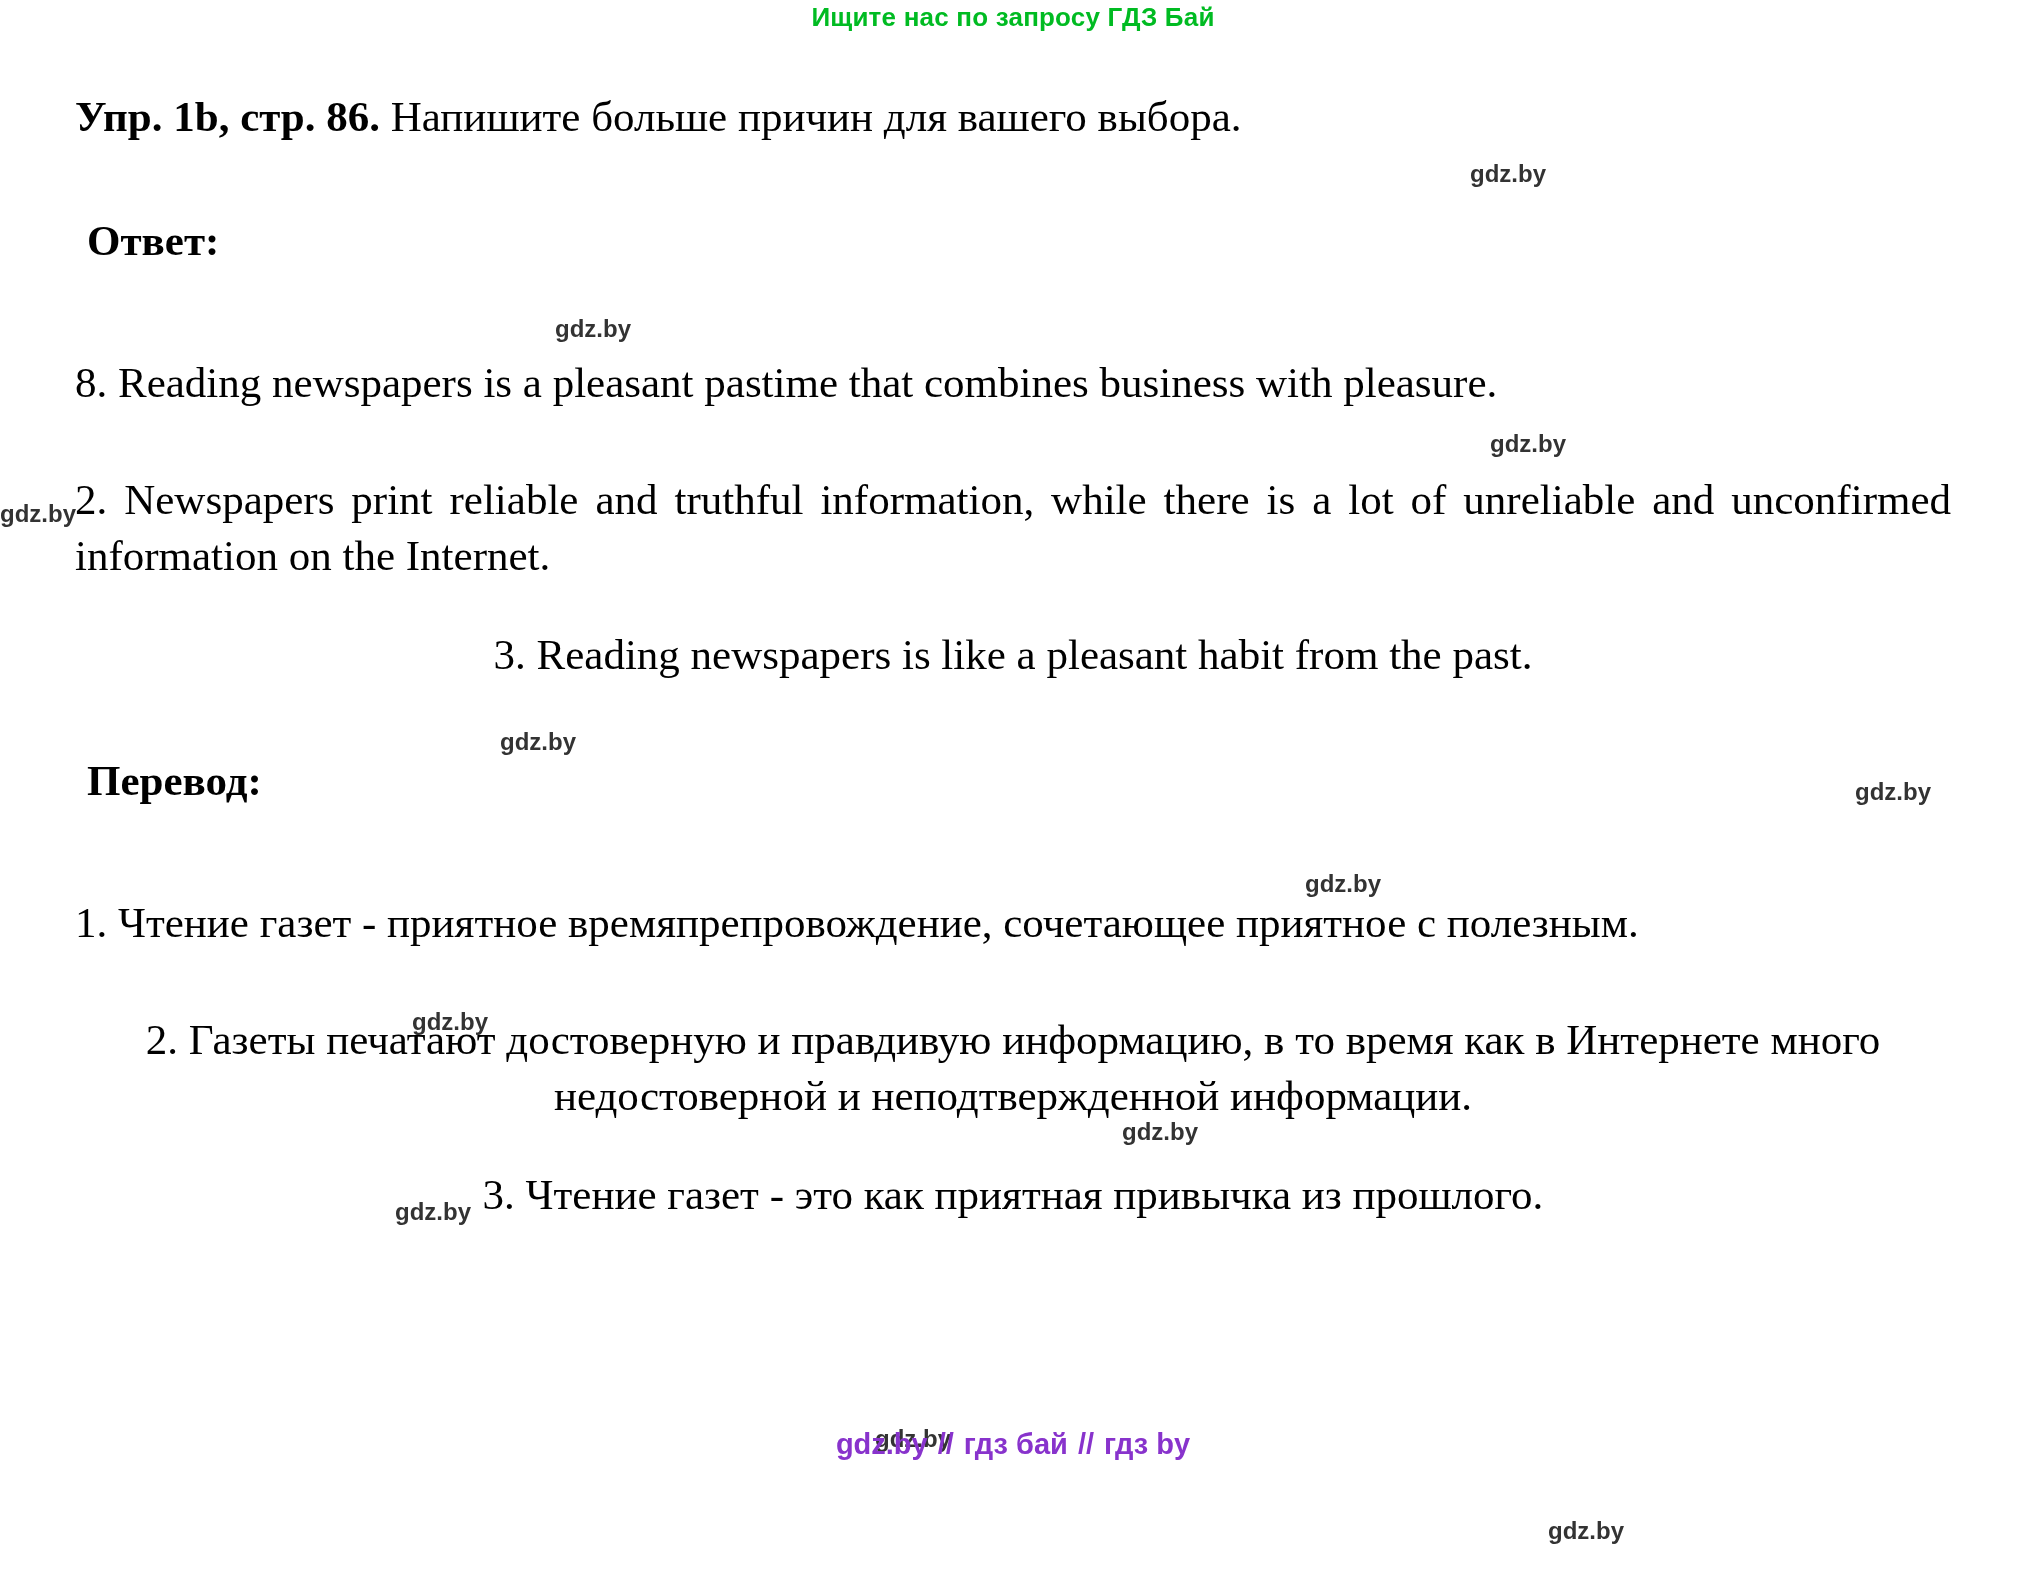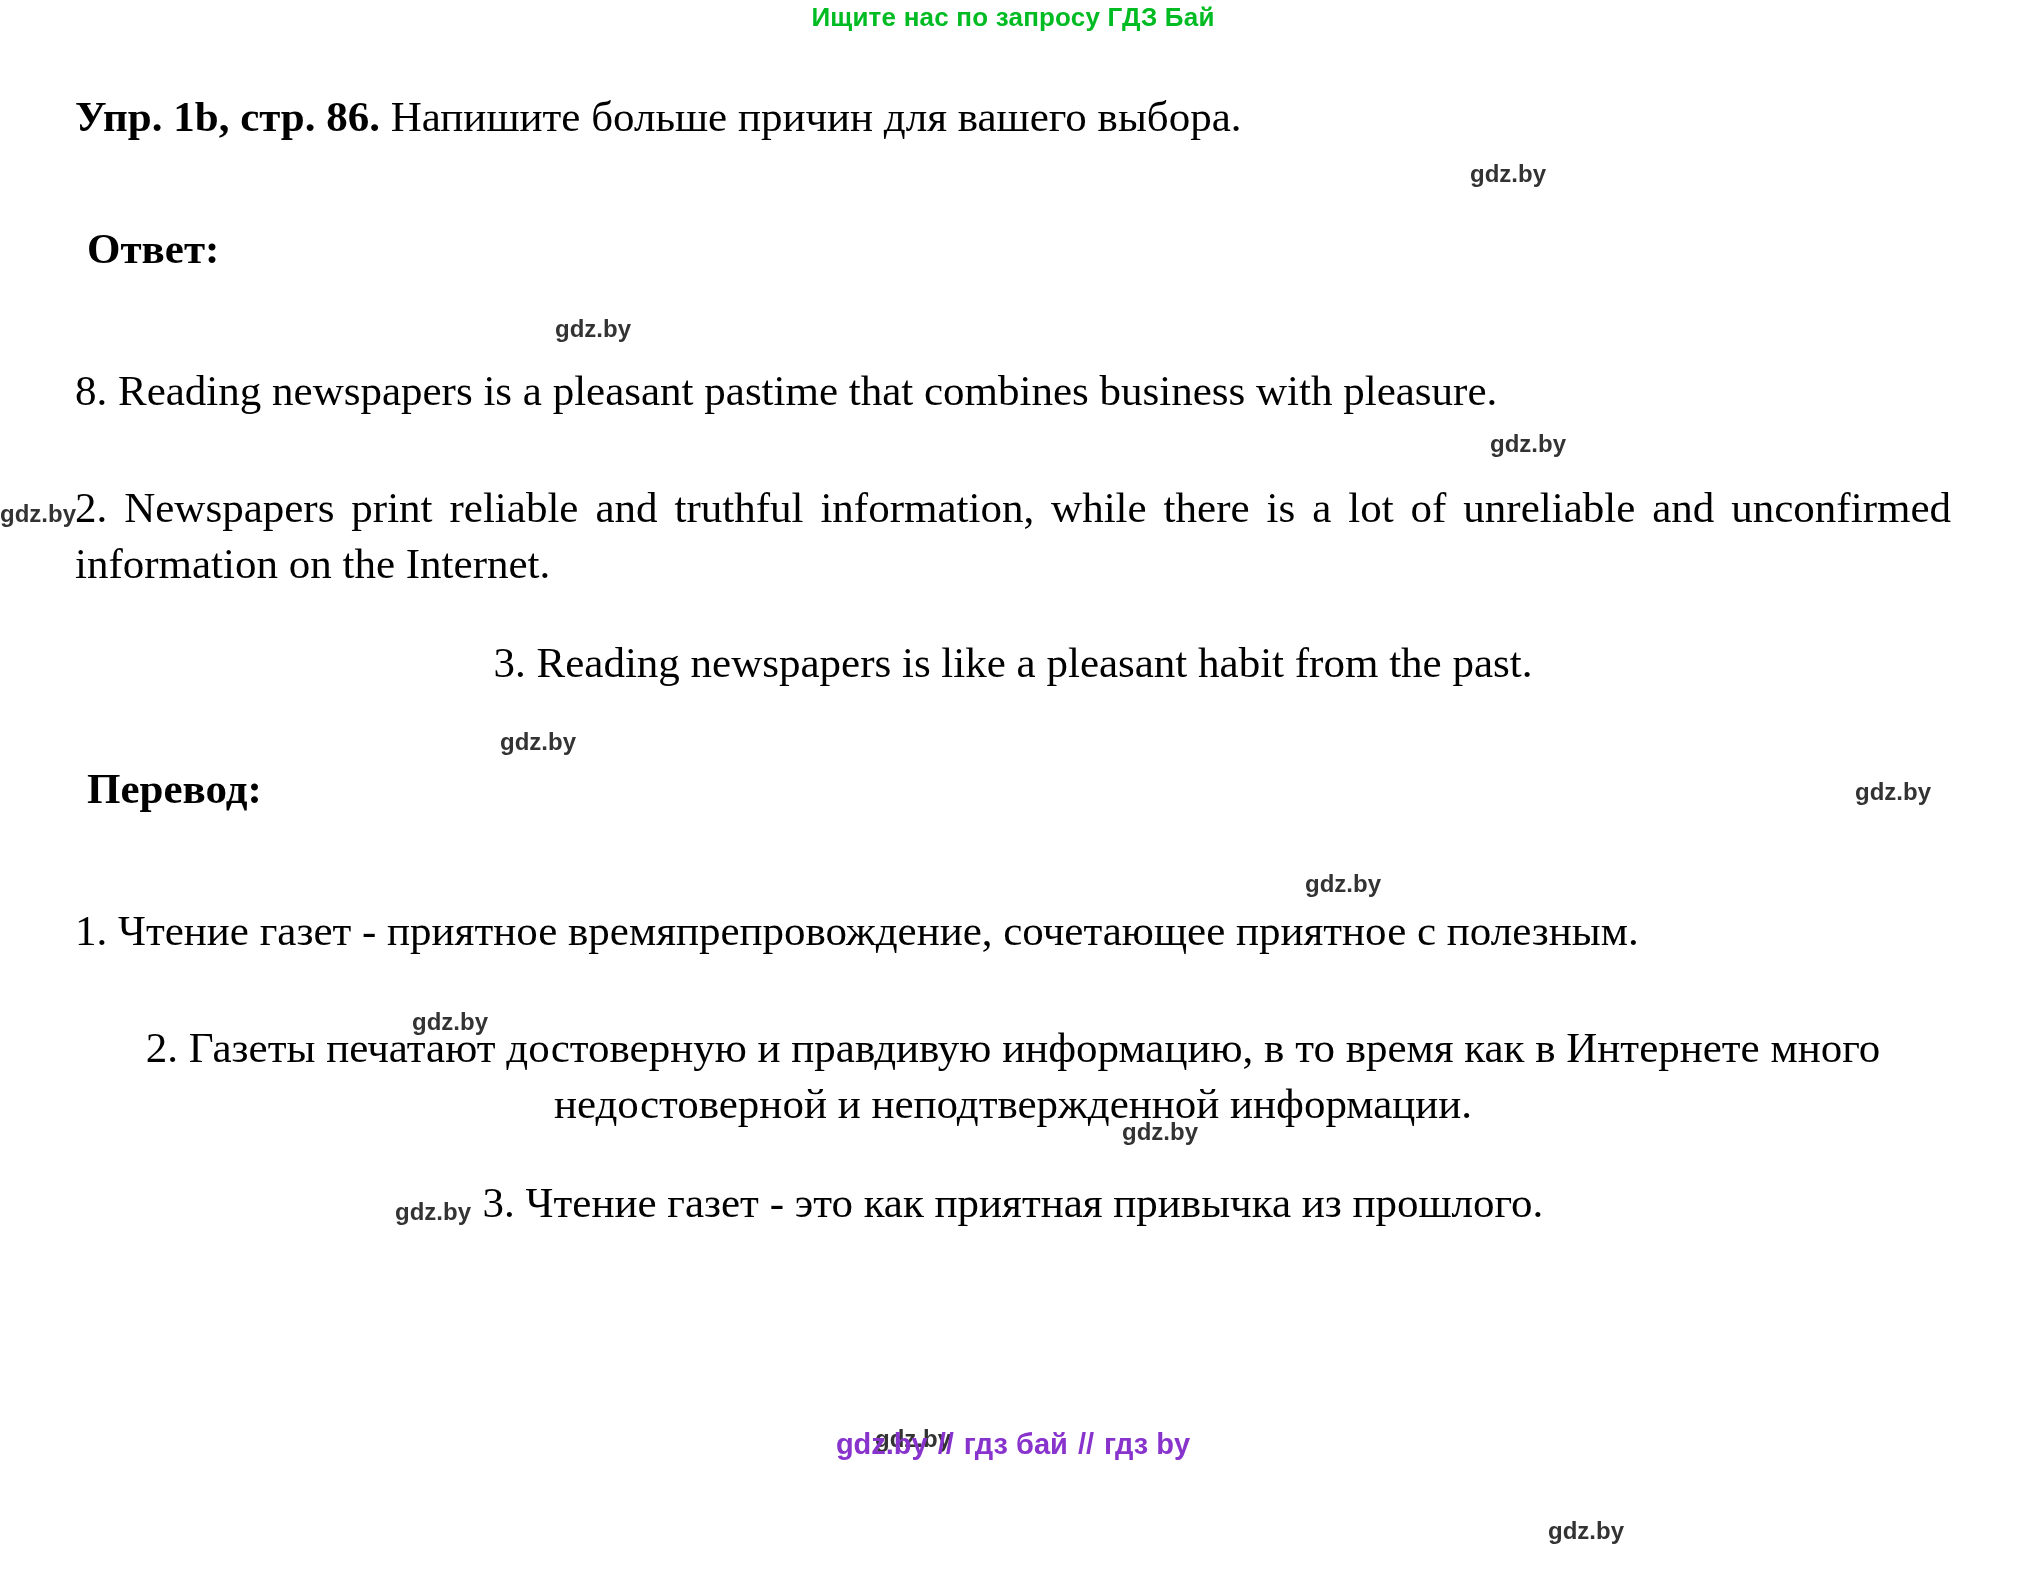--- a/index.html
+++ b/index.html
@@ -40,21 +40,21 @@
   .content {
     position: absolute;
     left: 75px;
     right: 75px;
     top: 80px;
   }
 
   .task-line {
     font-size: 43px;
     line-height: 1.25;
-    margin: 0 0 8px 0;
+    margin: 0 0 0 0;
     padding-top: 10px;
   }
   .task-line b {
     font-weight: bold;
   }
 
   .section-head {
     font-size: 43px;
     font-weight: bold;
     margin: 12px;

